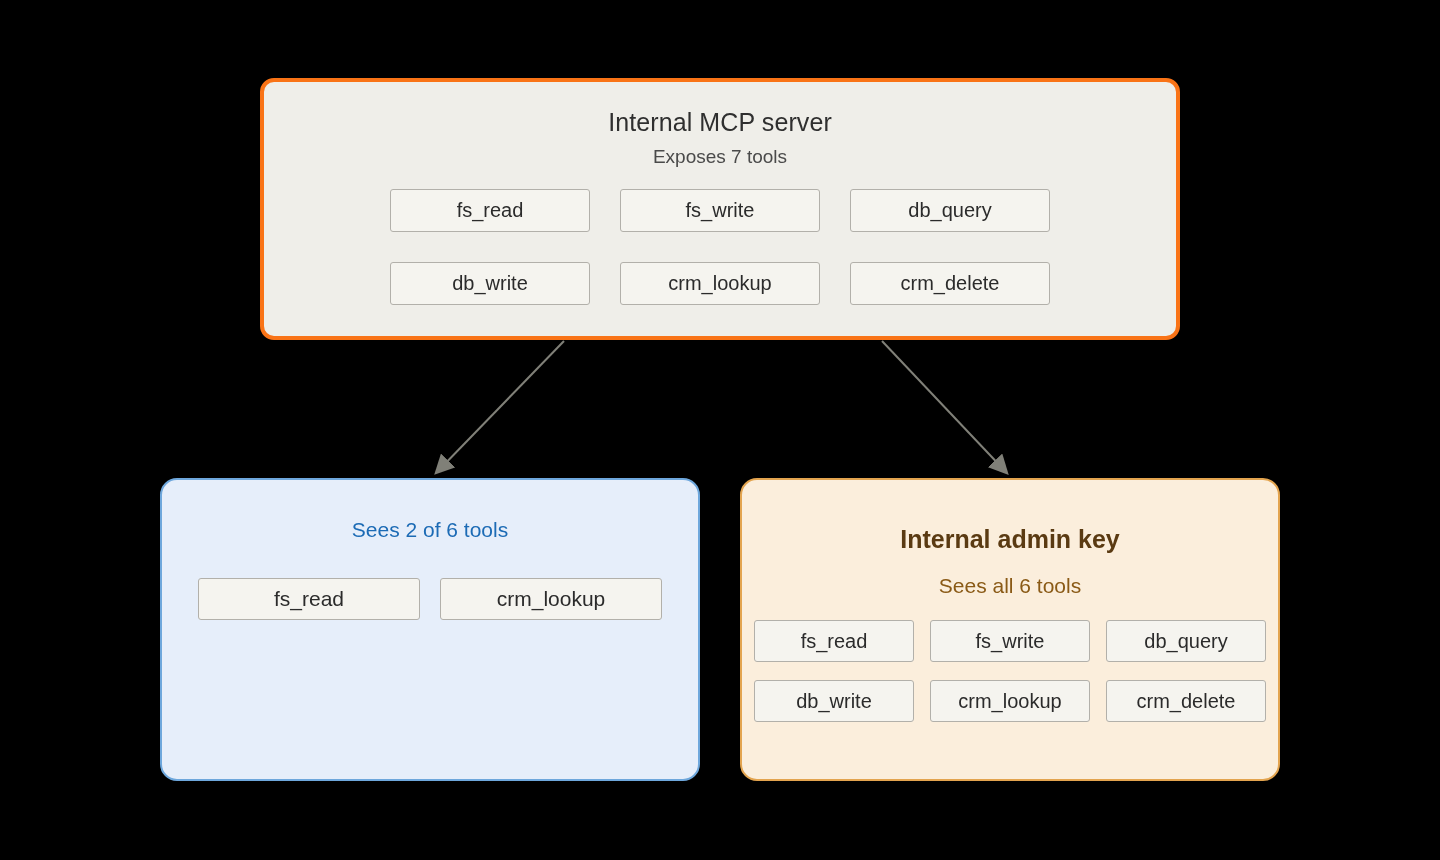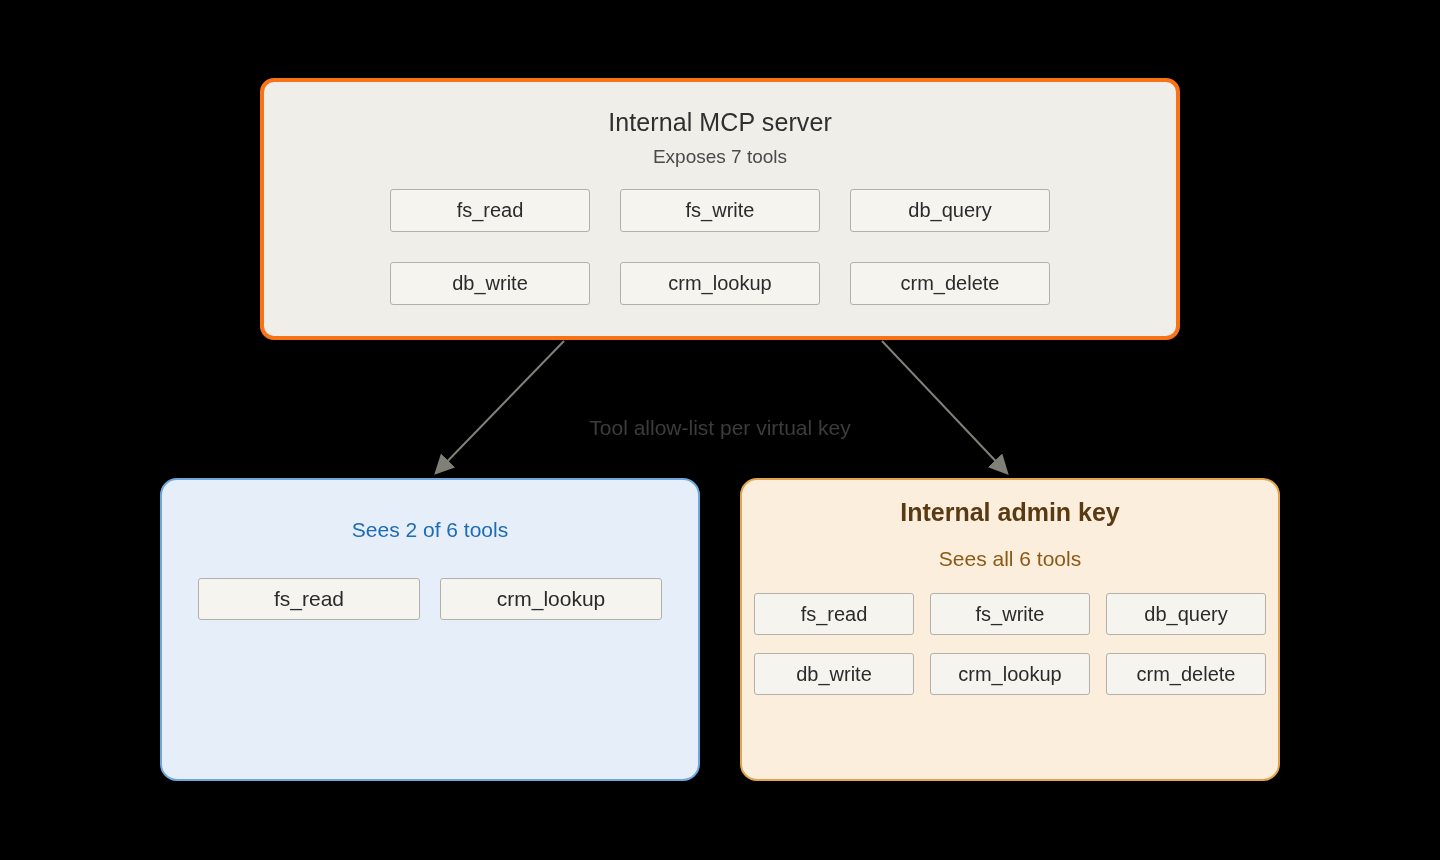--- a/index.html
+++ b/index.html
@@ -125,21 +125,21 @@
 
   
   #admin-node {
     left: 740px;
     top: 478px;
     width: 540px;
     height: 303px;
     background: #fbeedc;
     border: 2px solid #e3a44f;
     border-radius: 17px;
-    padding-top: 18px;
+    padding-top: 45px;
   }
   #admin-node .node-title {
     font-size: 25px;
     font-weight: 700;
     color: #5a3a12;
   }
   #admin-node .node-sub {
     font-size: 21px;
     font-weight: 400;
     color: #8a5a16;
@@ -184,21 +184,20 @@
   <svg id="edges" viewBox="0 0 1440 860" width="1440" height="860" aria-hidden="true">
     <defs>
       <marker id="arrowhead" markerWidth="10" markerHeight="10" refX="8" refY="5" orient="auto" markerUnits="strokeWidth">
         <path d="M0,0 L10,5 L0,10 z" fill="#808078"></path>
       </marker>
     </defs>
     <line x1="564" y1="341" x2="437" y2="472" stroke="#808078" stroke-width="2" marker-end="url(#arrowhead)"></line>
     <line x1="882" y1="341" x2="1006" y2="472" stroke="#808078" stroke-width="2" marker-end="url(#arrowhead)"></line>
   </svg>
 
-  <div id="edge-label">Tool allow-list per virtual key</div>
 
   <div class="node" id="server-node">
     <div class="node-title">Internal MCP server</div>
     <div class="node-sub">Exposes 7 tools</div>
     <div class="chip-grid">
       <div class="chip">fs_read</div>
       <div class="chip">fs_write</div>
       <div class="chip">db_query</div>
       <div class="chip">db_write</div>
       <div class="chip">crm_lookup</div>

